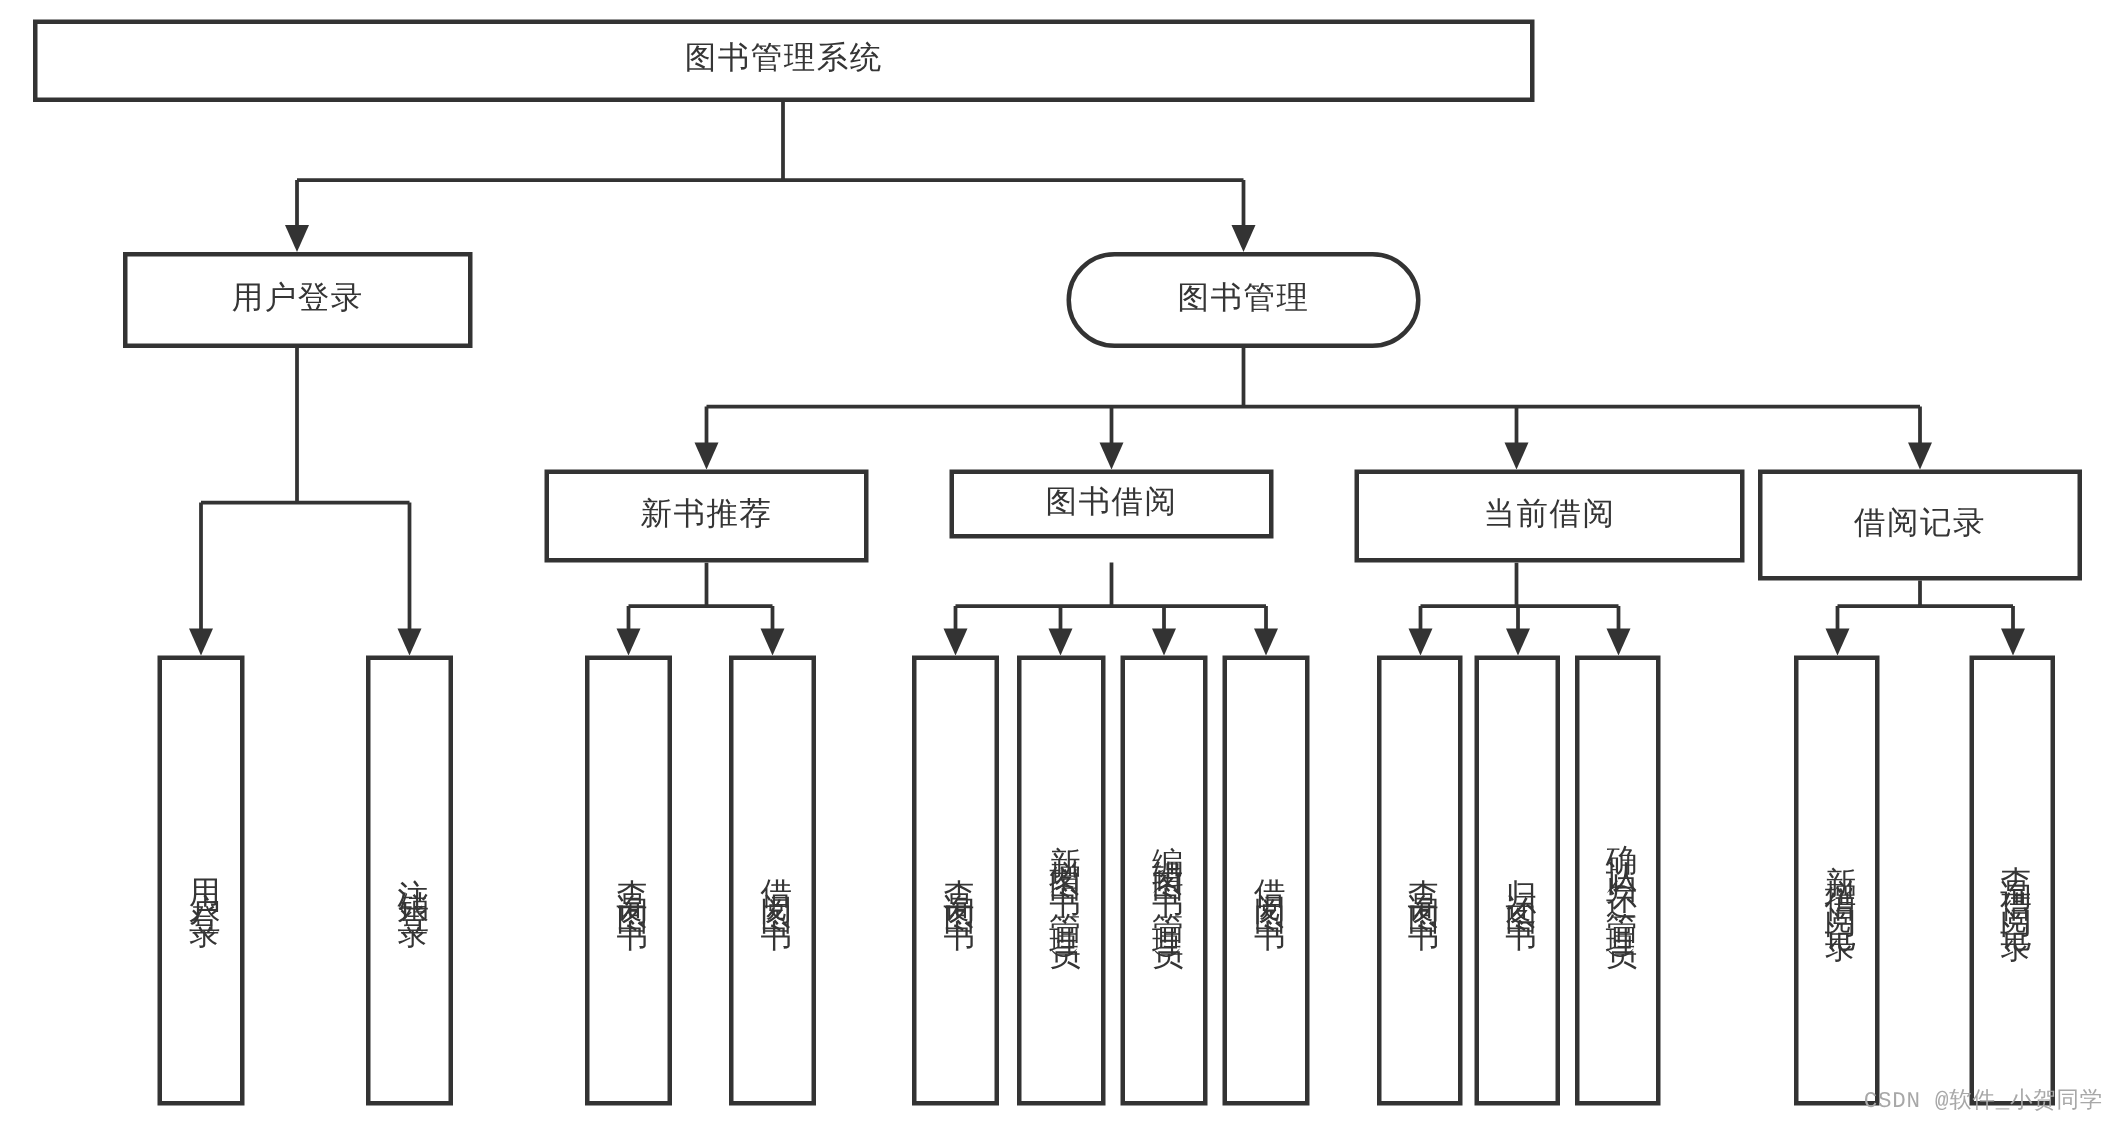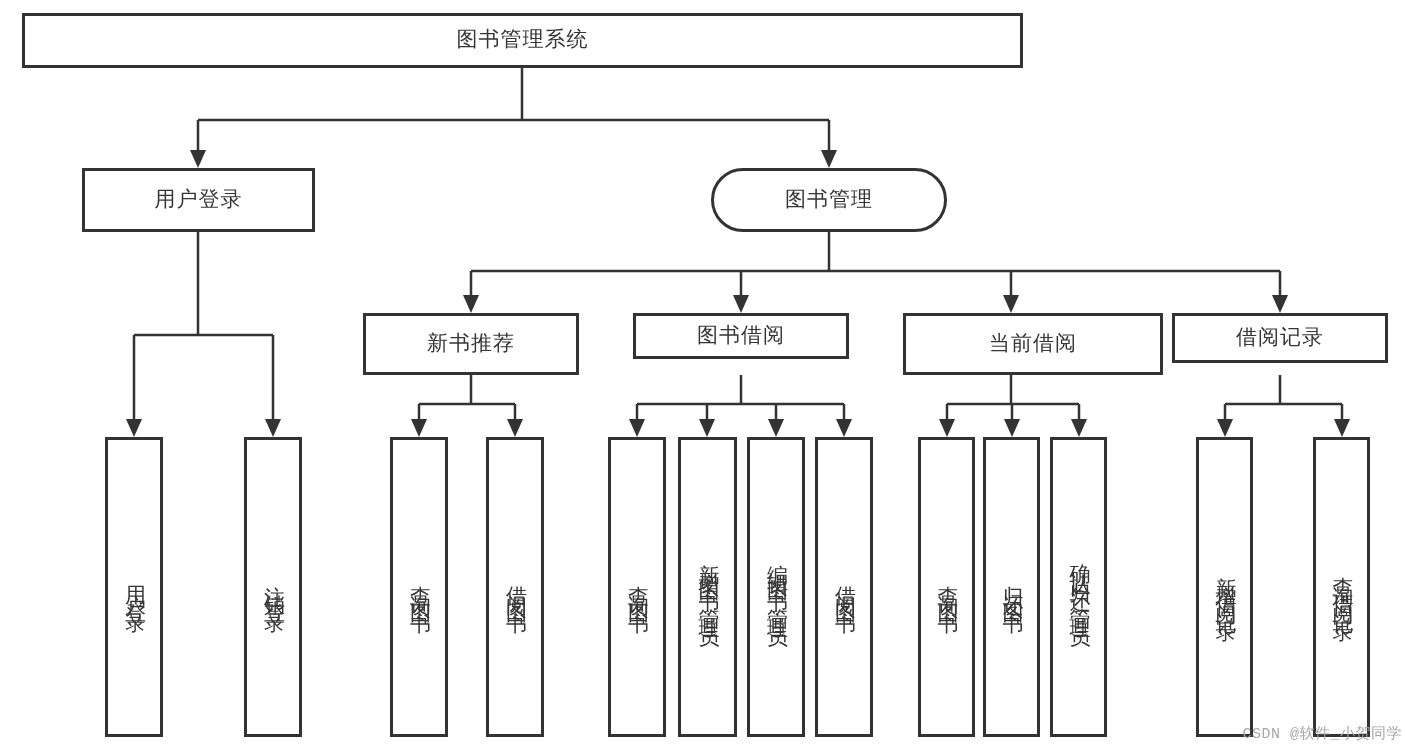--- a/index.html
+++ b/index.html
@@ -102,21 +102,21 @@
 
   <div class="node" style="left:363px; top:313px; width:216px; height:62px;">
     <span class="lbl">新书推荐</span>
   </div>
   <div class="node" style="left:633px; top:313px; width:216px; height:46px;">
     <span class="lbl">图书借阅</span>
   </div>
   <div class="node" style="left:903px; top:313px; width:260px; height:62px;">
     <span class="lbl">当前借阅</span>
   </div>
-  <div class="node" style="left:1172px; top:313px; width:216px; height:50px;">
+  <div class="node" style="left:1172px; top:313px; width:216px; height:74px;">
     <span class="lbl">借阅记录</span>
   </div>
 
   <div class="node" style="left:105px; top:437px; width:58px; height:300px;">
     <span class="v">用户登录</span>
   </div>
   <div class="node" style="left:244px; top:437px; width:58px; height:300px;">
     <span class="v">注销登录</span>
   </div>
 

